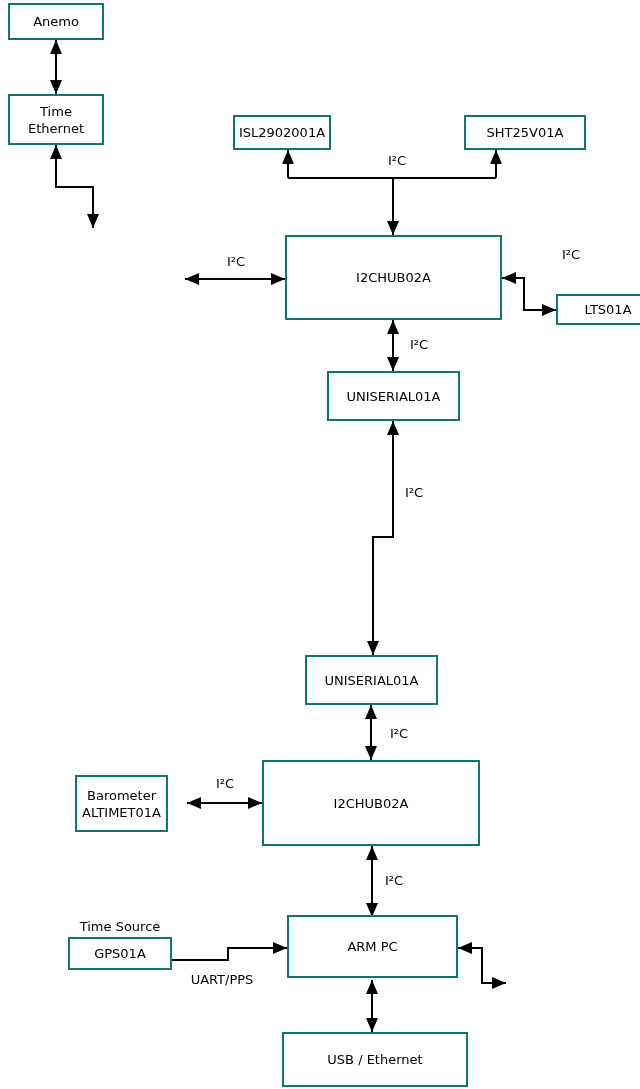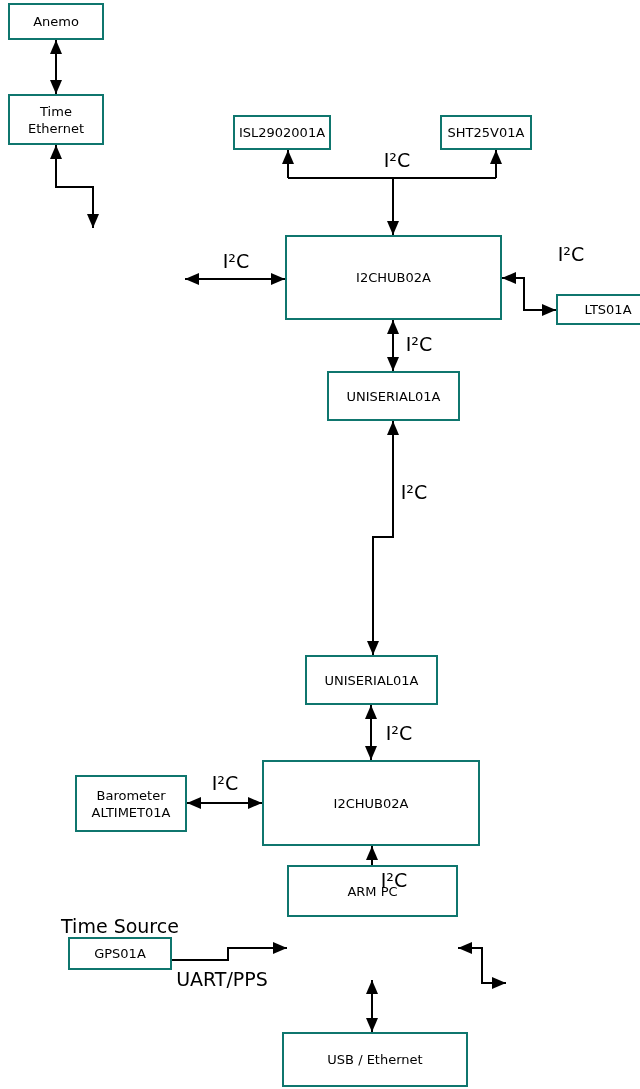--- a/index.html
+++ b/index.html
@@ -26,21 +26,21 @@
     align-items: center;
     justify-content: center;
     text-align: center;
     font-size: 13px;
     line-height: 17px;
     white-space: nowrap;
   }
   .flabel {
     position: absolute;
     transform: translate(-50%, -50%);
-    font-size: 19px;
+    font-size: 13px;
     white-space: nowrap;
   }
 </style>
 </head>
 <body>
 
 <div class="canvas">
 
   <svg class="wires" width="640" height="1089" viewBox="0 0 640 1089">
     <defs>
@@ -76,21 +76,21 @@
   <div class="box" style="left:8px; top:94px; width:96px; height:51px">
     <span>Time</span>
     <span>Ethernet</span>
   </div>
 
 
   <div class="box" style="left:233px; top:115px; width:98px; height:35px">
     <span>ISL2902001A</span>
   </div>
 
-  <div class="box" style="left:440px; top:115px; width:92px; height:35px">
+  <div class="box" style="left:464px; top:115px; width:122px; height:35px">
     <span>SHT25V01A</span>
   </div>
 
   <div class="box" style="left:285px; top:235px; width:217px; height:85px">
     <span>I2CHUB02A</span>
   </div>
 
   <div class="box" style="left:556px; top:294px; width:104px; height:31px">
     <span>LTS01A</span>
   </div>
@@ -100,30 +100,30 @@
   </div>
 
   <div class="box" style="left:305px; top:655px; width:133px; height:50px">
     <span>UNISERIAL01A</span>
   </div>
 
   <div class="box" style="left:262px; top:760px; width:218px; height:86px">
     <span>I2CHUB02A</span>
   </div>
 
-  <div class="box" style="left:75px; top:775px; width:112px; height:57px">
+  <div class="box" style="left:75px; top:775px; width:93px; height:57px">
     <span>Barometer</span>
     <span>ALTIMET01A</span>
   </div>
 
   <div class="box" style="left:68px; top:937px; width:104px; height:33px">
     <span>GPS01A</span>
   </div>
 
-  <div class="box" style="left:287px; top:865px; width:171px; height:52px">
+  <div class="box" style="left:287px; top:915px; width:171px; height:63px">
     <span>ARM PC</span>
   </div>
 
 
   <div class="box" style="left:282px; top:1032px; width:186px; height:55px">
     <span>USB / Ethernet</span>
   </div>
 
   <div class="flabel" style="left:397px; top:160px">I²C</div>
   <div class="flabel" style="left:236px; top:261px">I²C</div>

